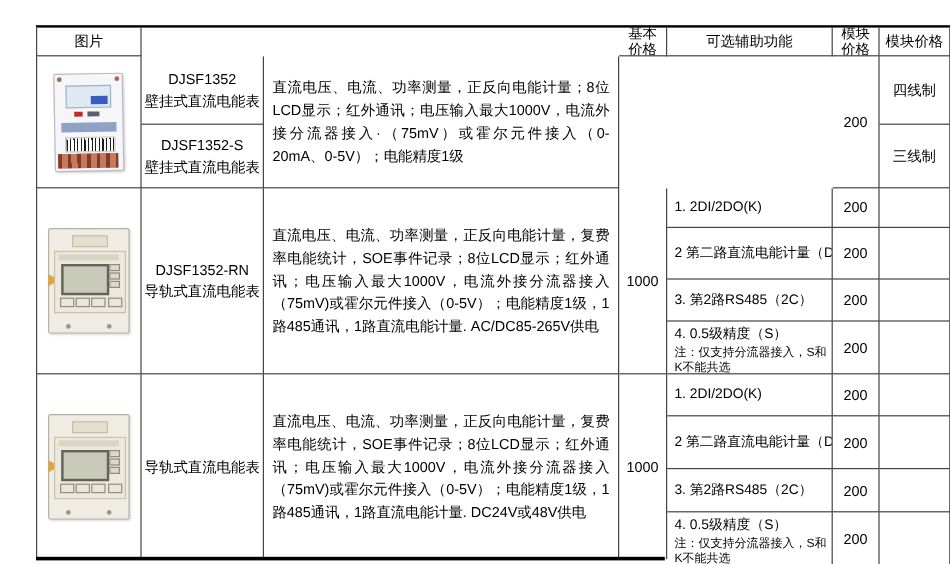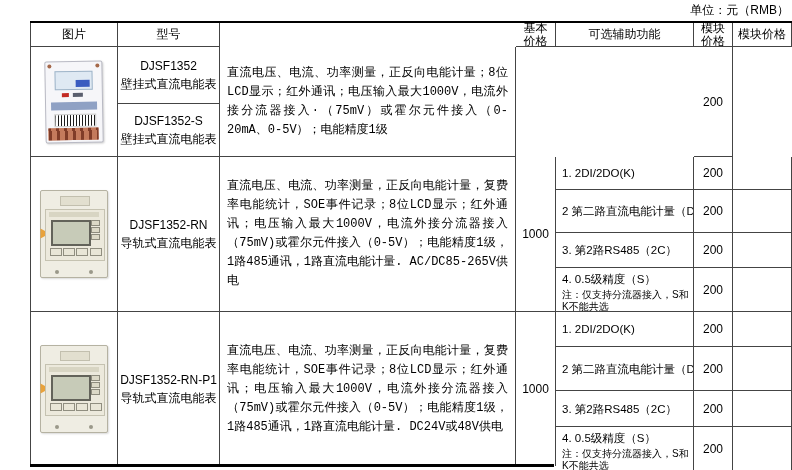--- a/index.html
+++ b/index.html
@@ -7,21 +7,21 @@
   .screen{position:relative;width:792px;height:470px;background:#fff;overflow:hidden;color:#111;}
   .unit{position:absolute;top:2px;right:3px;font-size:12px;color:#000;}
   .tbl{position:absolute;left:30px;top:21px;width:762px;height:447px;border-top:2px solid #000;}
   .cell{position:absolute;box-sizing:border-box;border-right:1px solid #444;border-bottom:1px solid #444;
         display:flex;align-items:center;justify-content:center;font-size:12px;line-height:16px;
         color:#000;text-align:center;overflow:hidden;}
   .first{border-left:1px solid #444;}
   .nobb{border-bottom:none;}
   .hdr{line-height:13px;}
   .hdr.narrow{padding:0 7px;}
-  .func{justify-content:flex-start;align-items:center;text-align:left;padding:4px 7px;line-height:19px;font-family:Liberation Mono, monospace;}
+  .func{justify-content:flex-start;align-items:center;text-align:left;padding:4px 7px;line-height:19px;}
   .func .txt{text-align:justify;}
   .auxc{justify-content:flex-start;text-align:left;padding:2px 2px 2px 6px;font-size:11.5px;white-space:nowrap;}
   .auxc4{flex-direction:column;align-items:flex-start;justify-content:flex-start;white-space:normal;padding-top:3px;}
   .auxc4 .note{font-size:10px;line-height:12px;margin-top:2px;}
   .modelcell{flex-direction:column;line-height:18px;}
   .thick{position:absolute;left:0;top:441px;width:524px;height:3px;background:#000;}
   
   .meter-wall{position:relative;width:56px;height:80px;background:#f6f6f9;border:1px solid #b9bac4;border-radius:2px;
               box-shadow:1px 1px 2px rgba(0,0,0,.18);transform:rotate(-1deg);}
   .mw-screw{position:absolute;width:4px;height:4px;border-radius:50%;background:#a5694a;}
@@ -44,26 +44,24 @@
   .md-led{position:absolute;right:4px;width:7px;height:4px;background:#dcd9c7;border:1px solid #8e8c7e;}
   .md-btn{position:absolute;bottom:4px;width:10px;height:6px;background:#e9e6d7;border:1px solid #908e80;}
   .md-warn{position:absolute;left:-1px;top:38px;width:0;height:0;border-left:5px solid transparent;
            border-right:5px solid transparent;border-bottom:9px solid #e8a23c;transform:rotate(90deg);}
   .md-foot{position:absolute;bottom:3px;width:4px;height:4px;border-radius:50%;background:#9a988a;}
 </style>
 </head>
 <body>
 
 <div class="screen">
-  <div class="unit">单位：元（RMB）</div>
 
   <div class="tbl">
 
     <div class="cell hdr first" style="left:0;top:0;width:88px;height:24px">图片</div>
-    <div class="cell hdr" style="left:88px;top:0;width:102px;height:24px">型号</div>
     <div class="cell hdr narrow" style="left:486px;top:0;width:40px;height:24px">基本价格</div>
     <div class="cell hdr" style="left:526px;top:0;width:138px;height:24px">可选辅助功能</div>
     <div class="cell hdr narrow" style="left:664px;top:0;width:39px;height:24px">模块价格</div>
     <div class="cell hdr" style="left:703px;top:0;width:59px;height:24px">模块价格</div>
 
     <div class="cell first" style="left:0;top:24px;width:88px;height:110px">
       <div class="meter-wall">
         <span class="mw-screw" style="left:2px;top:2px"></span>
         <span class="mw-screw" style="right:2px;top:2px"></span>
         <span class="mw-lcd">
@@ -81,20 +79,22 @@
       <div>壁挂式直流电能表</div>
     </div>
     <div class="cell modelcell" style="left:88px;top:81px;width:102px;height:53px">
       <div>DJSF1352-S</div>
       <div>壁挂式直流电能表</div>
     </div>
     <div class="cell func" style="left:190px;top:24px;width:296px;height:110px">
       <div class="txt">直流电压、电流、功率测量，正反向电能计量；8位LCD显示；红外通讯；电压输入最大1000V，电流外接分流器接入·（75mV）或霍尔元件接入（0-20mA、0-5V）；电能精度1级</div>
     </div>
     <div class="cell" style="left:664px;top:24px;width:39px;height:110px">200</div>
+    <div class="cell" style="left:703px;top:24px;width:59px;height:57px">四线制</div>
+    <div class="cell" style="left:703px;top:81px;width:59px;height:53px">三线制</div>
 
     <div class="cell first" style="left:0;top:134px;width:88px;height:155px">
       <div class="meter-din">
         <span class="md-toplabel"></span>
         <span class="md-warn"></span>
         <span class="md-face">
           <span class="md-title"></span>
           <span class="md-lcd"></span>
           <span class="md-led" style="top:10px"></span>
           <span class="md-led" style="top:17px"></span>
@@ -149,21 +149,20 @@
           <span class="md-btn" style="left:4px"></span>
           <span class="md-btn" style="left:17px"></span>
           <span class="md-btn" style="left:30px"></span>
           <span class="md-btn" style="left:44px"></span>
         </span>
         <span class="md-foot" style="left:14px"></span>
         <span class="md-foot" style="right:14px"></span>
       </div>
     </div>
     <div class="cell modelcell nobb" style="left:88px;top:289px;width:102px;height:154px">
-      <div>DJSF1352-RN-P1</div>
       <div>导轨式直流电能表</div>
     </div>
     <div class="cell func nobb" style="left:190px;top:289px;width:296px;height:154px">
       <div class="txt">直流电压、电流、功率测量，正反向电能计量，复费率电能统计，SOE事件记录；8位LCD显示；红外通讯；电压输入最大1000V，电流外接分流器接入（75mV)或霍尔元件接入（0-5V）；电能精度1级，1路485通讯，1路直流电能计量. DC24V或48V供电</div>
     </div>
     <div class="cell nobb" style="left:486px;top:289px;width:40px;height:154px">1000</div>
 
     <div class="cell auxc" style="left:526px;top:289px;width:138px;height:35px">1. 2DI/2DO(K)</div>
     <div class="cell" style="left:664px;top:289px;width:39px;height:35px">200</div>
     <div class="cell" style="left:703px;top:289px;width:59px;height:35px"></div>

